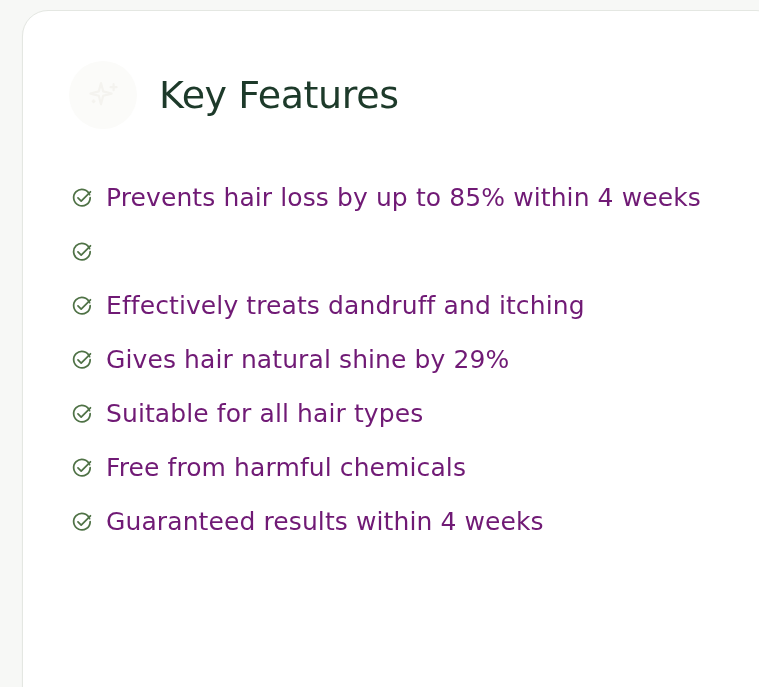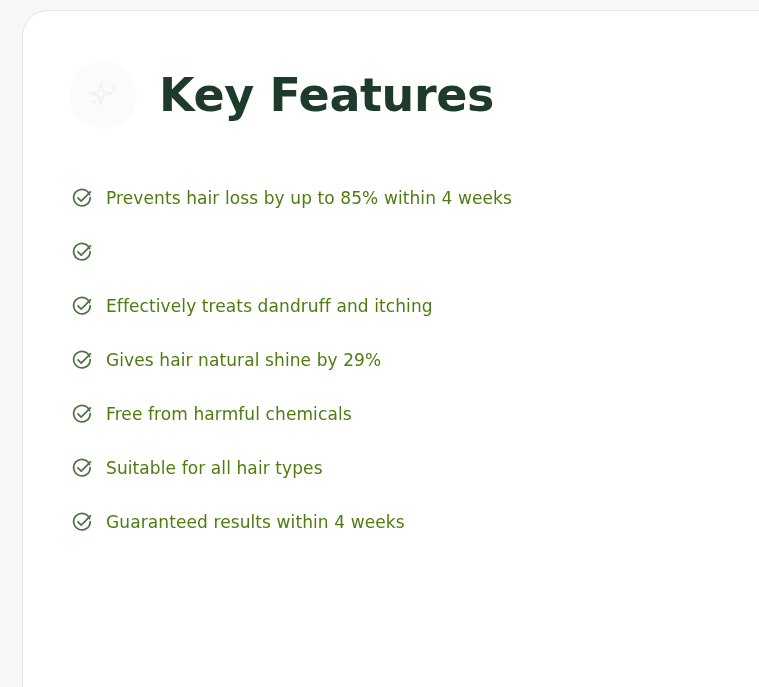--- a/index.html
+++ b/index.html
@@ -52,23 +52,23 @@
     background: #fbfbf9;
     display: flex;
     align-items: center;
     justify-content: center;
     flex: 0 0 auto;
   }
 
   .sparkle-badge svg { display: block; }
 
   .card-title {
-    font-size: 46px;
+    font-size: 38px;
     line-height: 1;
-    font-weight: 700;
+    font-weight: 400;
     letter-spacing: -0.4px;
     color: #1d3a2a;
     white-space: nowrap;
   }
 
   
   .feature-list {
     position: absolute;
     left: 48px;
     top: 160px;
@@ -86,23 +86,23 @@
   .check-icon {
     width: 22px;
     height: 22px;
     flex: 0 0 auto;
     display: block;
   }
 
   .check-icon svg { display: block; }
 
   .feature-text {
-    font-size: 17px;
+    font-size: 25px;
     line-height: 1.2;
-    color: #4d7c0f;
+    color: #701a75;
     white-space: nowrap;
     letter-spacing: 0.1px;
   }
 </style>
 </head>
 <body>
 
 <div id="root">
 
   <section class="card">
@@ -165,40 +165,40 @@
         <span class="feature-text">Gives hair natural shine by 29%</span>
       </li>
 
       <li class="feature-item">
         <span class="check-icon">
           <svg width="22" height="22" viewBox="0 0 24 24" fill="none" stroke="#4f7246" stroke-width="1.9" stroke-linecap="round" stroke-linejoin="round">
             <path d="M20.3 8.4 A9 9 0 1 0 20.9 11.6"></path>
             <path d="M7.6 11.8 L11.1 15.3 L21.2 5.2"></path>
           </svg>
         </span>
+        <span class="feature-text">Suitable for all hair types</span>
+      </li>
+
+      <li class="feature-item">
+        <span class="check-icon">
+          <svg width="22" height="22" viewBox="0 0 24 24" fill="none" stroke="#4f7246" stroke-width="1.9" stroke-linecap="round" stroke-linejoin="round">
+            <path d="M20.3 8.4 A9 9 0 1 0 20.9 11.6"></path>
+            <path d="M7.6 11.8 L11.1 15.3 L21.2 5.2"></path>
+          </svg>
+        </span>
         <span class="feature-text">Free from harmful chemicals</span>
       </li>
 
       <li class="feature-item">
         <span class="check-icon">
           <svg width="22" height="22" viewBox="0 0 24 24" fill="none" stroke="#4f7246" stroke-width="1.9" stroke-linecap="round" stroke-linejoin="round">
             <path d="M20.3 8.4 A9 9 0 1 0 20.9 11.6"></path>
             <path d="M7.6 11.8 L11.1 15.3 L21.2 5.2"></path>
           </svg>
         </span>
-        <span class="feature-text">Suitable for all hair types</span>
-      </li>
-
-      <li class="feature-item">
-        <span class="check-icon">
-          <svg width="22" height="22" viewBox="0 0 24 24" fill="none" stroke="#4f7246" stroke-width="1.9" stroke-linecap="round" stroke-linejoin="round">
-            <path d="M20.3 8.4 A9 9 0 1 0 20.9 11.6"></path>
-            <path d="M7.6 11.8 L11.1 15.3 L21.2 5.2"></path>
-          </svg>
-        </span>
         <span class="feature-text">Guaranteed results within 4 weeks</span>
       </li>
 
     </ul>
 
   </section>
 
 </div>
 
 </body></html>

